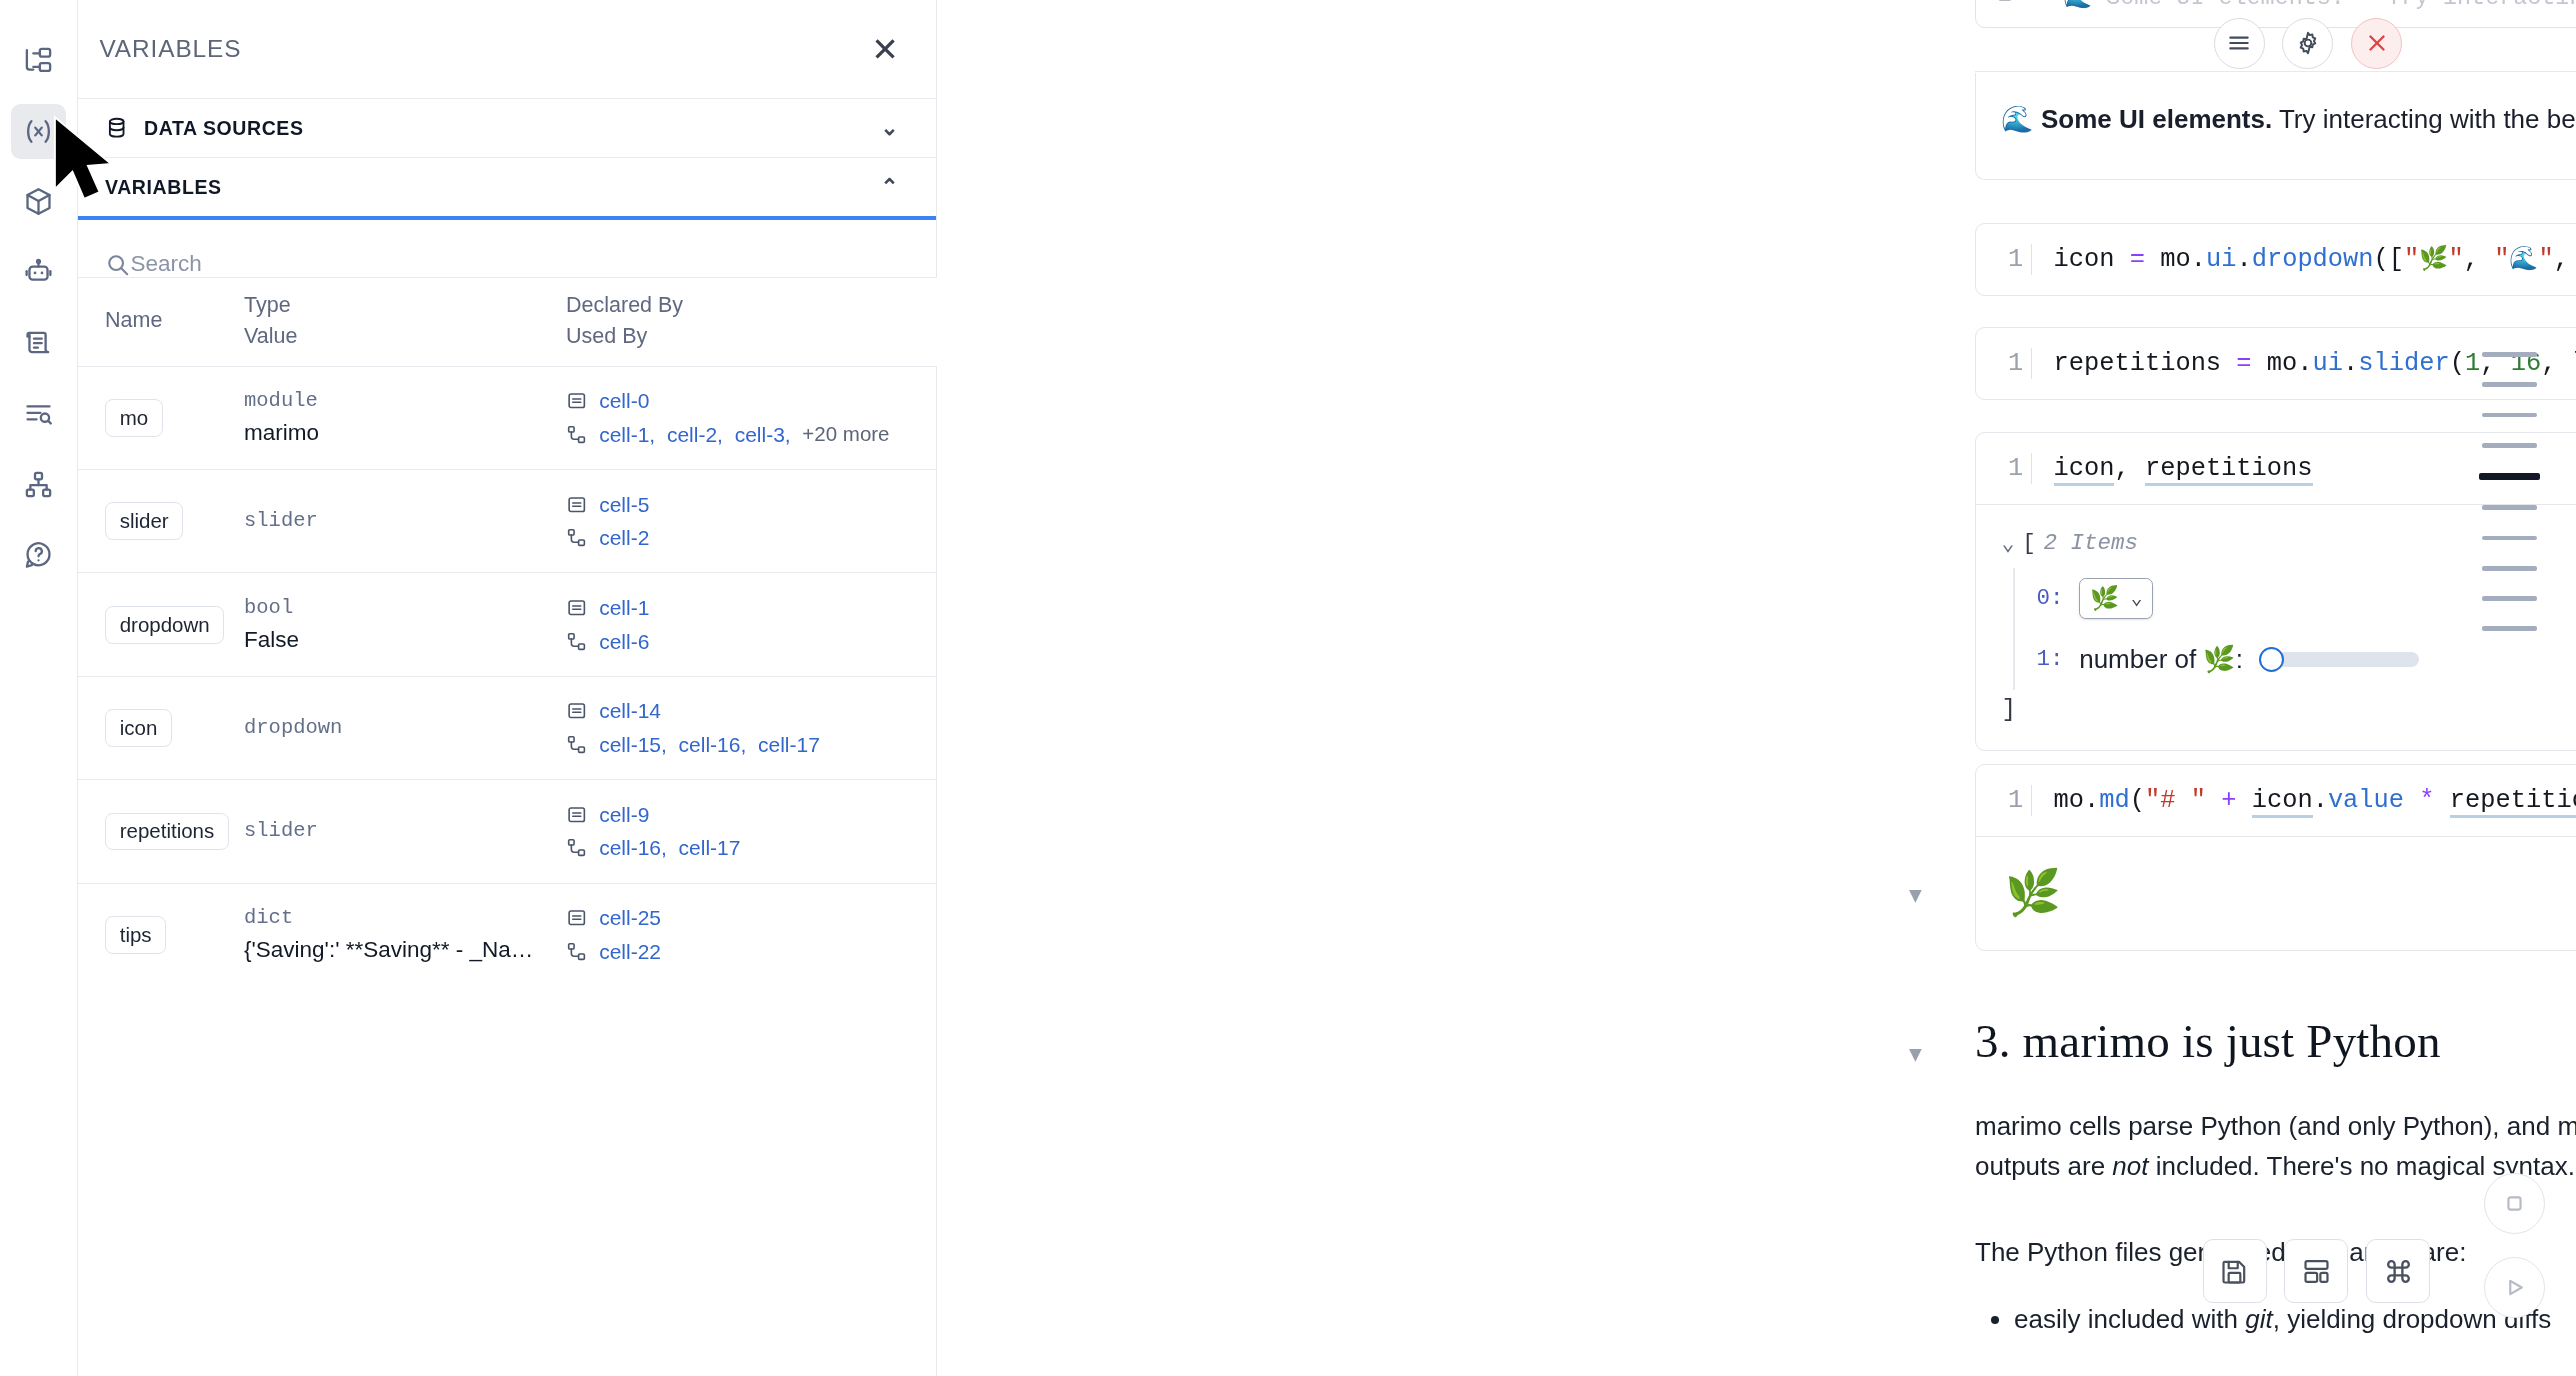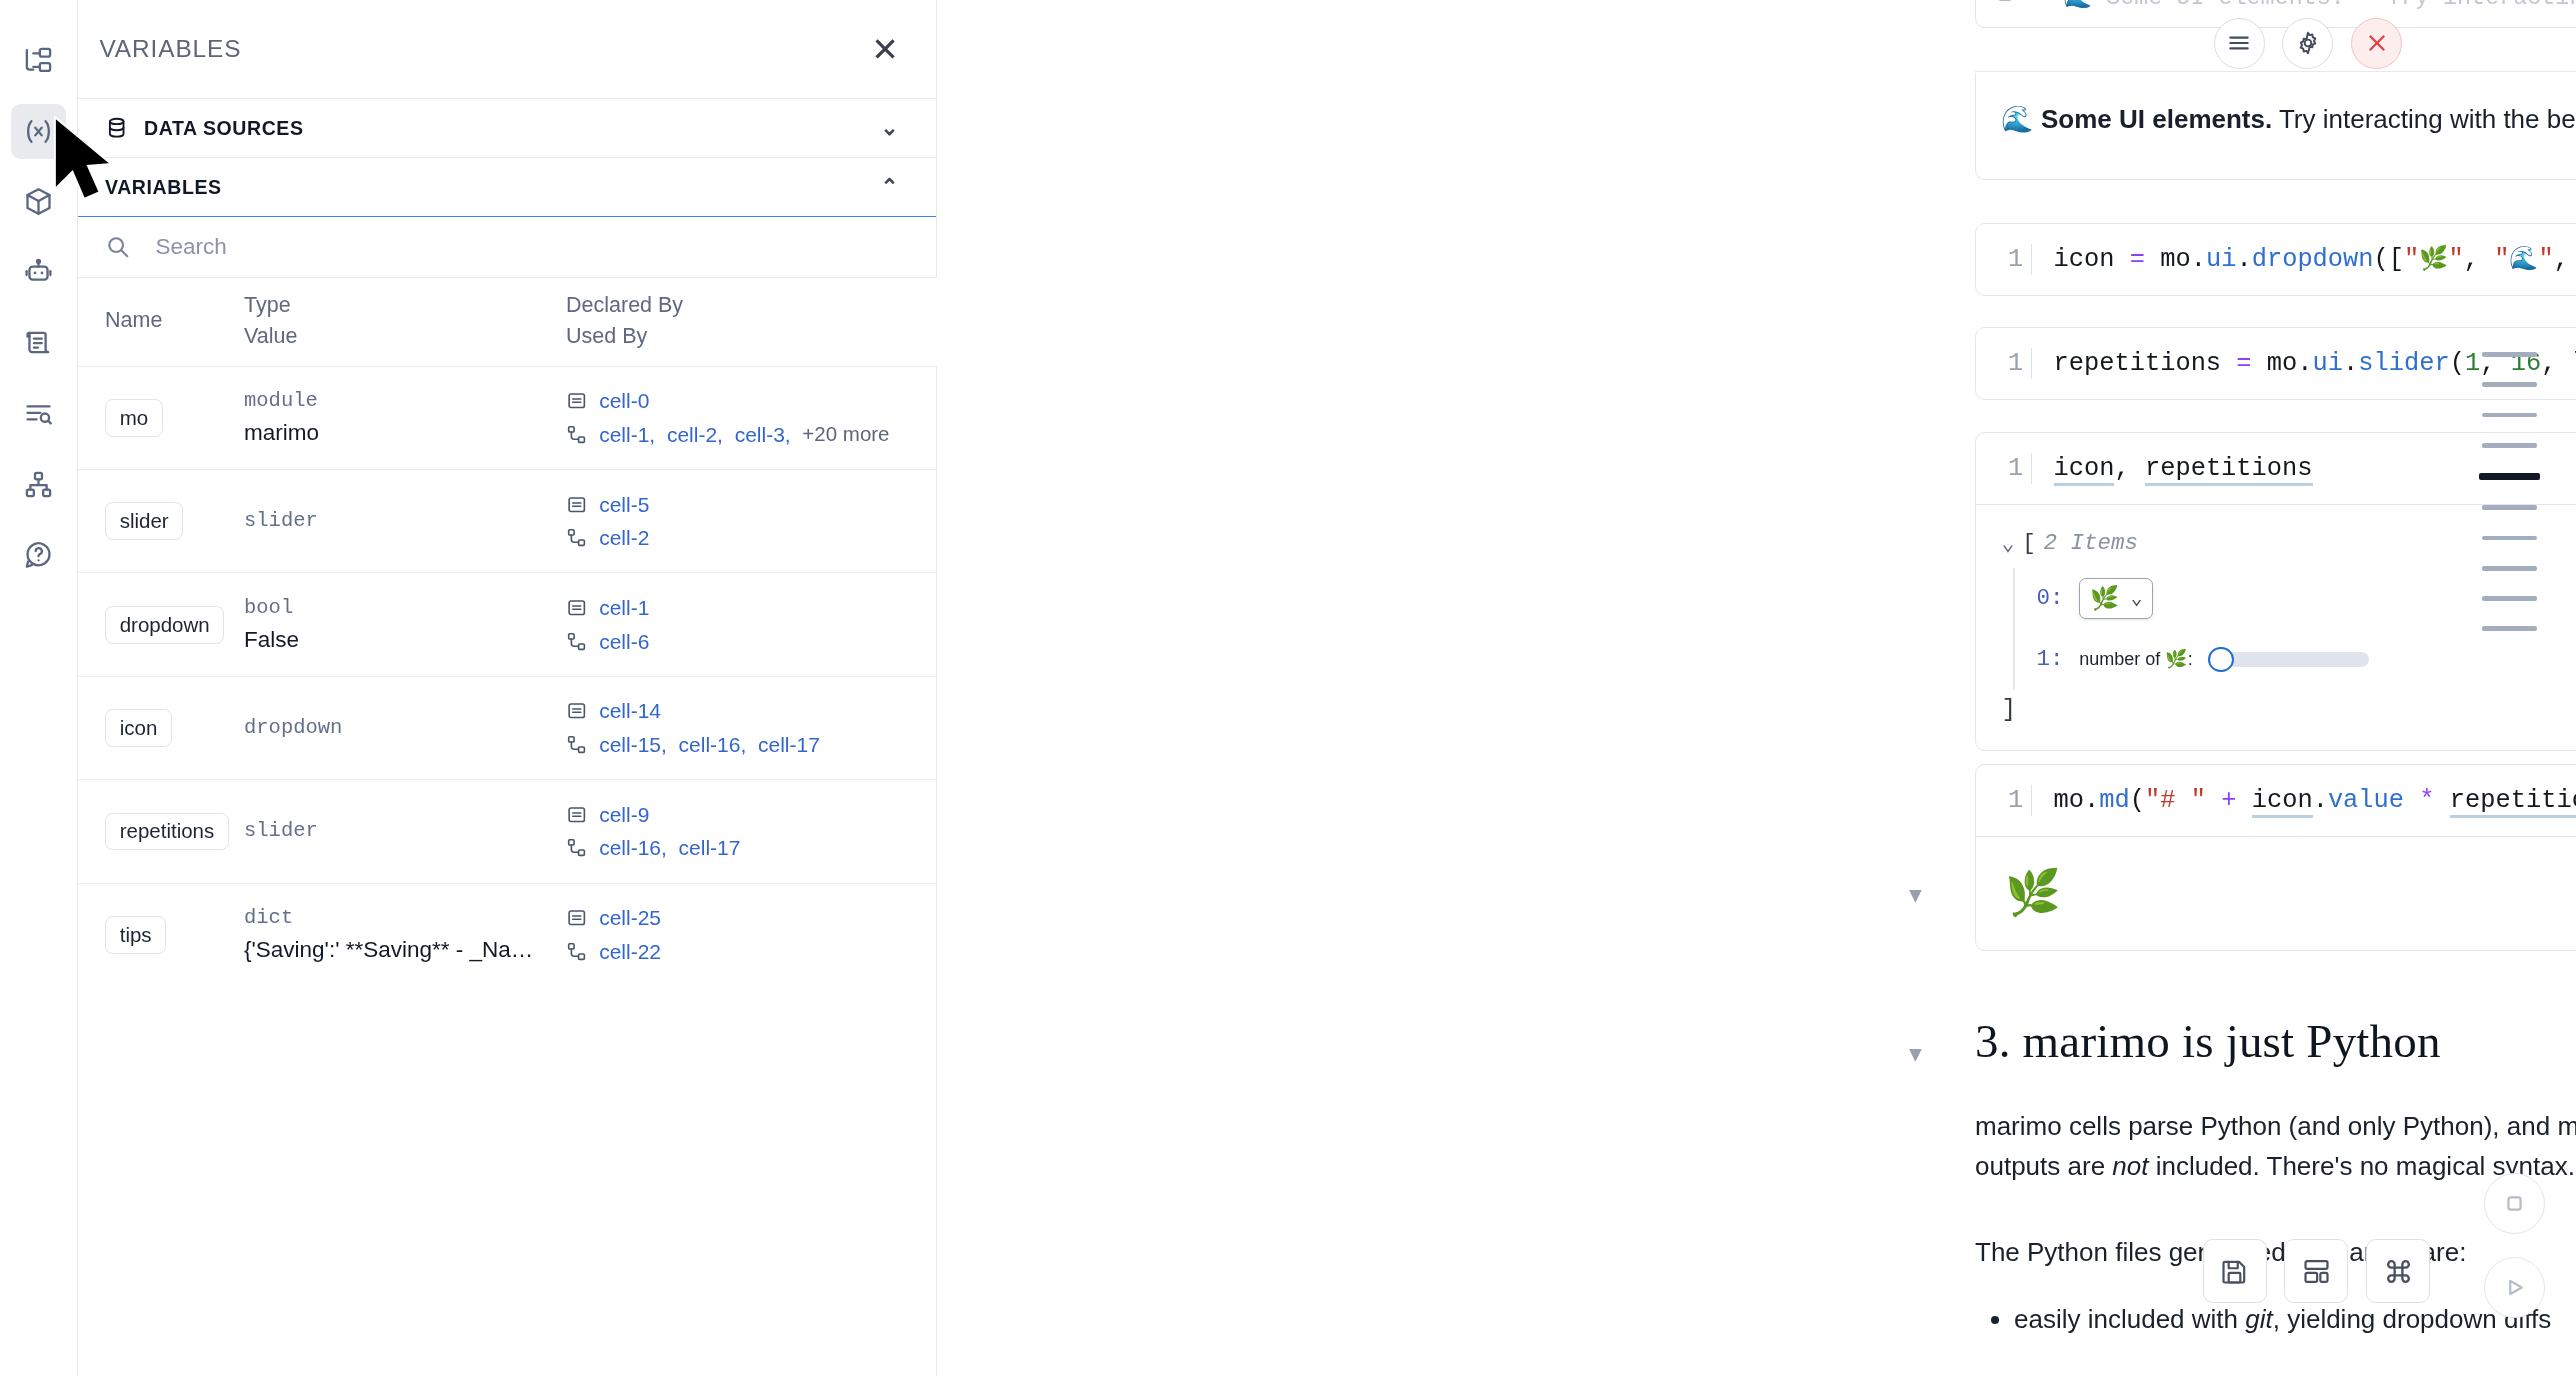--- a/index.html
+++ b/index.html
@@ -50,22 +50,22 @@
     height: 59px; display: flex; align-items: center; gap: 15.6px;
     padding: 0 37px 0 27px;
     border-top: 1px solid #e9ebf0;
     font-size: 19.5px; font-weight: 700; letter-spacing: 0.6px; color: #101828;
     cursor: pointer;
   }
   .section-head .chev { margin-left: auto; color: #40495a; font-size: 21.5px; }
   .section-head svg { width: 23.4px; height: 23.4px; color: #101828; }
 
   .search-row {
-    height: 61px; display: flex; align-items: center; gap: 25px;
-    padding: 0 27px; border-top: 1px solid #3b82f6;
+    height: 61px; display: flex; align-items: flex-end; gap: 0;
+    padding: 0 27px; border-top: 4px solid #3b82f6;
   }
   .search-row svg { width: 25.4px; height: 25.4px; color: #7b8498; flex: 0 0 25.4px; }
   .search-input {
     border: 0; outline: 0; font-size: 22.5px; color: #333; width: 100%;
     font-family: "Liberation Sans", sans-serif; background: transparent;
   }
   .search-input::placeholder { color: #8b93a6; }
 
   
   .vtable { width: 100%; border-collapse: collapse; table-layout: fixed; }
@@ -179,21 +179,21 @@
   .list-body { border-left: 2px solid #e6e8ee; margin-left: 11.7px; padding-left: 21.5px; margin-top: 11.7px; }
   .list-item-row { display: flex; align-items: center; gap: 15.6px; min-height: 61px; }
   .idx { color: #4a5dbb; font-family: "Liberation Mono", monospace; font-size: 22.5px; }
   .mini-dd {
     border: 1.5px solid #9ba3b2; border-radius: 6.8px; background: #fff;
     padding: 4.9px 9.8px; display: inline-flex; align-items: center; gap: 11.7px;
     box-shadow: 0 1px 2px rgba(0,0,0,.12); cursor: pointer;
   }
   .mini-dd .cv { font-size: 23.4px; }
   .mini-dd .cr { color: #3c4352; font-size: 19.5px; }
-  .slider-lbl { font-family: "Liberation Sans", sans-serif; font-size: 18px; color: #1c2330; }
+  .slider-lbl { font-family: "Liberation Sans", sans-serif; font-size: 26px; color: #1c2330; }
   .slider-wrap { display: inline-flex; align-items: center; }
   .slider-knob {
     width: 25.4px; height: 25.4px; border-radius: 50%; border: 2.9px solid #1f6fd6; background: #fff;
     cursor: pointer; position: relative; z-index: 2;
   }
   .slider-track {
     width: 143px; height: 15.6px; background: #dfe3ec; border-radius: 9.8px; margin-left: -7.8px;
   }
   .list-close { color: #333a46; font-family: "Liberation Mono", monospace; font-size: 24.4px; margin-top: 5.9px; }
 

